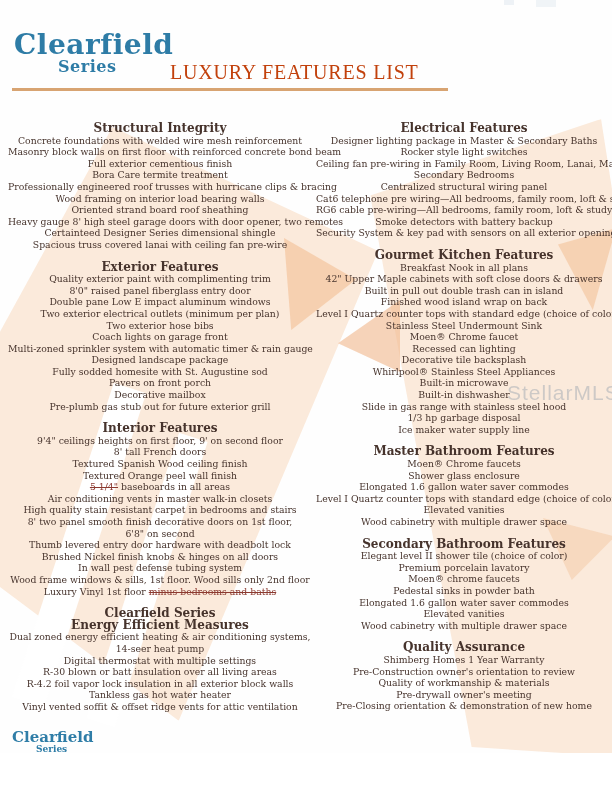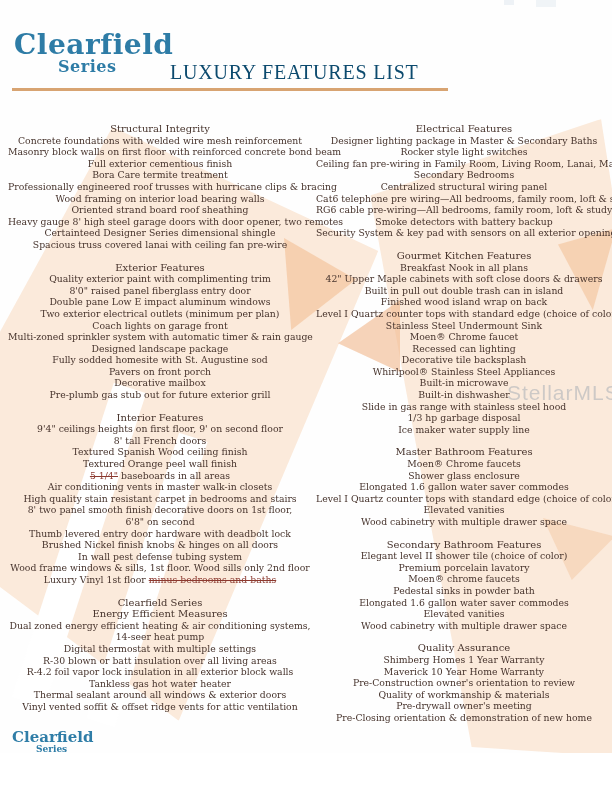--- a/index.html
+++ b/index.html
@@ -24,30 +24,30 @@
   .slash1 { left:62px;  top:380px; width:34px; height:330px; }
   .slash2 { left:132px; top:430px; width:30px; height:300px; }
   .rect1 { left:504px; top:0; width:10px; height:5px; background:#eef2f6; }
   .rect2 { left:536px; top:0; width:20px; height:7px; background:#f0f4f7; }
 
   
   .logo { position:absolute; left:14px; top:30px; z-index:2; color:#2e7ca6; }
   .logo-main { font-size:28px; font-weight:bold; line-height:30px; letter-spacing:0.5px; }
   .logo-series { font-size:16px; font-weight:bold; margin:-3px 0 0 44px; letter-spacing:0.5px; }
   .title { position:absolute; left:170px; top:61px; z-index:2; font-family:"Liberation Serif", serif;
-           font-size:20px; color:#0c4a6e; letter-spacing:0.8px; white-space:nowrap; }
+           font-size:20px; color:#c2410c; letter-spacing:0.8px; white-space:nowrap; }
   .divider { position:absolute; left:12px; top:88px; width:436px; height:3px; background:#d8a472; z-index:2; }
 
   
   .columns { position:absolute; left:0; top:123px; width:612px; display:flex; z-index:2; }
   .col { text-align:center; color:#46332c; font-size:9.3px; line-height:11.6px; }
   .col-left  { width:304px; margin-left:8px;  }
   .col-right { width:296px; margin-left:4px; }
   .section { margin-bottom:11px; }
-  .heading { font-weight:normal; font-size:10px; }
+  .heading { font-weight:bold; font-size:12px; }
   .line { white-space:nowrap; }
   .strike { text-decoration:line-through; color:#8c3a30; }
 
   
   .footer-logo { position:absolute; left:12px; top:729px; z-index:2; color:#2f7da7; }
   .footer-main { font-size:15px; font-weight:bold; line-height:16px; }
   .footer-series { font-size:9px; font-weight:bold; margin:-1px 0 0 24px; }
 
   
   .mls-watermark { position:absolute; left:507px; top:381px; z-index:3; font-family:"Liberation Sans", sans-serif;
@@ -90,20 +90,21 @@
           <div class="line">Heavy gauge 8' high steel garage doors with door opener, two remotes</div>
           <div class="line">Certainteed Designer Series dimensional shingle</div>
           <div class="line">Spacious truss covered lanai with ceiling fan pre-wire</div>
         </div>
         <div class="section">
           <div class="heading">Exterior Features</div>
           <div class="line">Quality exterior paint with complimenting trim</div>
           <div class="line">8'0" raised panel fiberglass entry door</div>
           <div class="line">Double pane Low E impact aluminum windows</div>
           <div class="line">Two exterior electrical outlets (minimum per plan)</div>
+          <div class="line">Two exterior hose bibs</div>
           <div class="line">Coach lights on garage front</div>
           <div class="line">Multi-zoned sprinkler system with automatic timer &amp; rain gauge</div>
           <div class="line">Designed landscape package</div>
           <div class="line">Fully sodded homesite with St. Augustine sod</div>
           <div class="line">Pavers on front porch</div>
           <div class="line">Decorative mailbox</div>
           <div class="line">Pre-plumb gas stub out for future exterior grill</div>
         </div>
         <div class="section">
           <div class="heading">Interior Features</div>
@@ -124,21 +125,20 @@
         </div>
         <div class="section">
           <div class="heading">Clearfield Series</div>
           <div class="heading">Energy Efficient Measures</div>
           <div class="line">Dual zoned energy efficient heating &amp; air conditioning systems,</div>
           <div class="line">14-seer heat pump</div>
           <div class="line">Digital thermostat with multiple settings</div>
           <div class="line">R-30 blown or batt insulation over all living areas</div>
           <div class="line">R-4.2 foil vapor lock insulation in all exterior block walls</div>
           <div class="line">Tankless gas hot water heater</div>
-          <div class="line">Thermal sealant around all windows &amp; exterior doors</div>
           <div class="line">Vinyl vented soffit &amp; offset ridge vents for attic ventilation</div>
         </div>
       </div>
     <div class="col col-right">
         <div class="section">
           <div class="heading">Electrical Features</div>
           <div class="line">Designer lighting package in Master &amp; Secondary Baths</div>
           <div class="line">Rocker style light switches</div>
           <div class="line">Ceiling fan pre-wiring in Family Room, Living Room, Lanai, Master &amp;</div>
           <div class="line">Secondary Bedrooms</div>
@@ -181,21 +181,20 @@
           <div class="line">Premium porcelain lavatory</div>
           <div class="line">Moen® chrome faucets</div>
           <div class="line">Pedestal sinks in powder bath</div>
           <div class="line">Elongated 1.6 gallon water saver commodes</div>
           <div class="line">Elevated vanities</div>
           <div class="line">Wood cabinetry with multiple drawer space</div>
         </div>
         <div class="section">
           <div class="heading">Quality Assurance</div>
           <div class="line">Shimberg Homes 1 Year Warranty</div>
-          <div class="line">Maverick 10 Year Home Warranty</div>
           <div class="line">Pre-Construction owner's orientation to review</div>
           <div class="line">Quality of workmanship &amp; materials</div>
           <div class="line">Pre-drywall owner's meeting</div>
           <div class="line">Pre-Closing orientation &amp; demonstration of new home</div>
         </div>
       </div>
   </div>
 
   <div class="footer-logo">
     <div class="footer-main">Clearfield</div>

